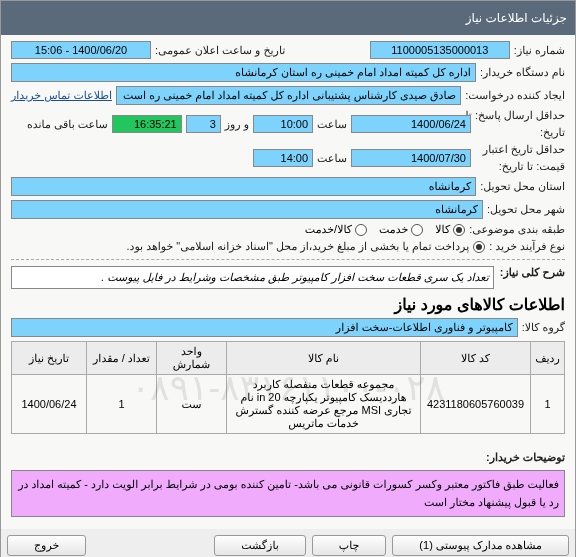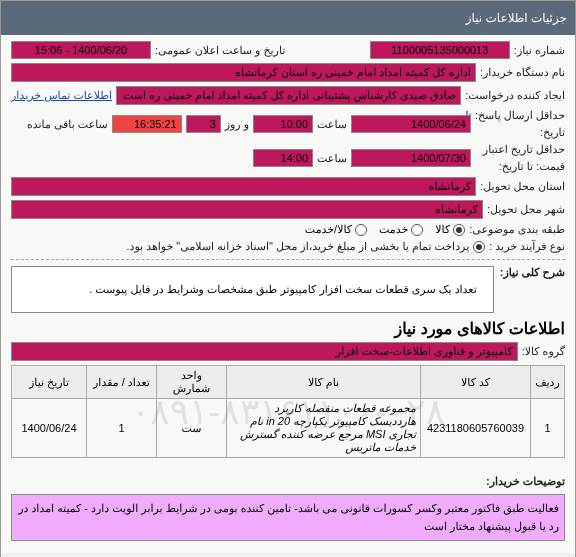--- a/index.html
+++ b/index.html
@@ -2,35 +2,35 @@
 <html dir="rtl" lang="fa"><head>
 <meta charset="utf-8">
 <style>
 * { box-sizing: border-box; margin: 0; padding: 0; }
 body { font-family: Tahoma, Arial, sans-serif; font-size: 11px; background: #f5f5f5; direction: rtl; }
 .page { width: 576px; margin: 0 auto; background: #fff; border: 1px solid #999; }
 .section-header { background: #5a6a7a; color: #fff; padding: 10px 8px; font-size: 12px; text-align: right; }
 .content { padding: 6px 10px; background: #f8f8f6; }
 .row { display: flex; align-items: center; margin-bottom: 4px; flex-wrap: wrap; gap: 4px; }
 .label { font-size: 11px; color: #222; white-space: nowrap; }
-.field { background: #be185d; border: 1px solid #888; padding: 2px 4px; font-size: 11px; min-height: 18px; }
+.field { background: #7dd3fc; border: 1px solid #888; padding: 2px 4px; font-size: 11px; min-height: 18px; }
 .field-wide { flex: 1; min-width: 200px; }
 .field-med { width: 120px; }
 .field-small { width: 60px; }
 .field-xs { width: 35px; }
 .field-num { width: 140px; text-align: center; }
 .link-blue { color: #1a4fa0; font-size: 11px; text-decoration: underline; cursor: pointer; }
 .radio-group { display: inline-flex; align-items: center; gap: 12px; }
 .radio-item { display: inline-flex; align-items: center; gap: 3px; }
 .radio-dot { width: 12px; height: 12px; border: 1px solid #555; border-radius: 50%; display: inline-flex; align-items: center; justify-content: center; background:#fff; }
 .radio-dot.selected::after { content: ""; width: 6px; height: 6px; background: #333; border-radius: 50%; display: block; }
 hr.sep { border: none; border-top: 1px dashed #aaa; margin: 6px 0; }
 .sub-title { font-weight: bold; font-size: 16px; margin: 6px 0 4px 0; }
 .desc-row { display:flex; align-items:flex-start; gap:6px; margin-bottom:6px;}
-.desc-field { flex:1; background:#fff; border:1px solid #888; padding:16px; font-size:11px; min-height:20px; text-align:right;}
+.desc-field { flex:1; background:#fff; border:1px solid #888; padding:4px; font-size:11px; min-height:20px; text-align:right;font-style:italic;}
 table.tbl { width: 100%; border-collapse: collapse; font-size: 11px; }
 table.tbl th, table.tbl td { border: 1px solid #aaa; padding: 3px 4px; text-align: center; }
 table.tbl th { background: #ececec; font-weight: normal; }
 .watermark { position: relative; }
 .watermark::after { content: attr(data-wm); position: absolute; top: 50%; left: 50%; transform: translate(-50%, -50%); font-size: 36px; color: rgba(120,120,120,0.18); white-space: nowrap; pointer-events: none; letter-spacing: 2px; }
 .desc-box { background:#f0abfc; border:1px solid #888; padding:5px; font-size:11px; text-align:right; line-height:1.6; }
 .btn-bar { display:flex; gap:6px; padding:6px; justify-content:flex-start; background:#eee; }
 .btn { background: linear-gradient(#fefefe,#e6e6e6); border:1px solid #999; border-radius:3px; padding:3px 26px; font-size:11px; cursor:pointer; font-family: Tahoma, Arial, sans-serif; }
 .btn-left { margin-right:auto; }
 .col-right { display:flex; flex-direction:column; gap:4px; }
@@ -65,21 +65,21 @@
     <div class="row">
       <div class="col-right" style="width:90px;">
         <span class="label">حداقل ارسال پاسخ: تا</span>
         <span class="label">تاریخ:</span>
       </div>
       <span class="field field-med">1400/06/24</span>
       <span class="label">ساعت</span>
       <span class="field field-small">10:00</span>
       <span class="label">و روز</span>
       <span class="field field-xs">3</span>
-      <span class="field" style="width:70px;background:#ef4444;">16:35:21</span>
+      <span class="field" style="width:70px;background:#22c55e;">16:35:21</span>
       <span class="label">ساعت باقی مانده</span>
     </div>
 
     <div class="row">
       <div class="col-right" style="width:90px;">
         <span class="label">حداقل تاریخ اعتبار</span>
         <span class="label">قیمت: تا تاریخ:</span>
       </div>
       <span class="field field-med">1400/07/30</span>
       <span class="label">ساعت</span>
@@ -143,21 +143,21 @@
             <th>نام کالا</th>
             <th style="width:70px;">واحد شمارش</th>
             <th style="width:70px;">تعداد / مقدار</th>
             <th style="width:75px;">تاریخ نیاز</th>
           </tr>
         </thead>
         <tbody>
           <tr>
             <td>1</td>
             <td>4231180605760039</td>
-            <td style="text-align:right;font-style:italic;">مجموعه قطعات منفصله کاربرد هارددیسک کامپیوتر یکپارچه in 20 نام تجاری MSI مرجع عرضه کننده گسترش خدمات ماتریس</td>
+            <td style="text-align:center;">مجموعه قطعات منفصله کاربرد هارددیسک کامپیوتر یکپارچه in 20 نام تجاری MSI مرجع عرضه کننده گسترش خدمات ماتریس</td>
             <td>ست</td>
             <td>1</td>
             <td>1400/06/24</td>
           </tr>
         </tbody>
       </table>
     </div>
 
     <div class="desc-row" style="margin-top:17px;flex-direction:column;">
       <span class="label" style="font-weight:bold;">توضیحات خریدار:</span>

